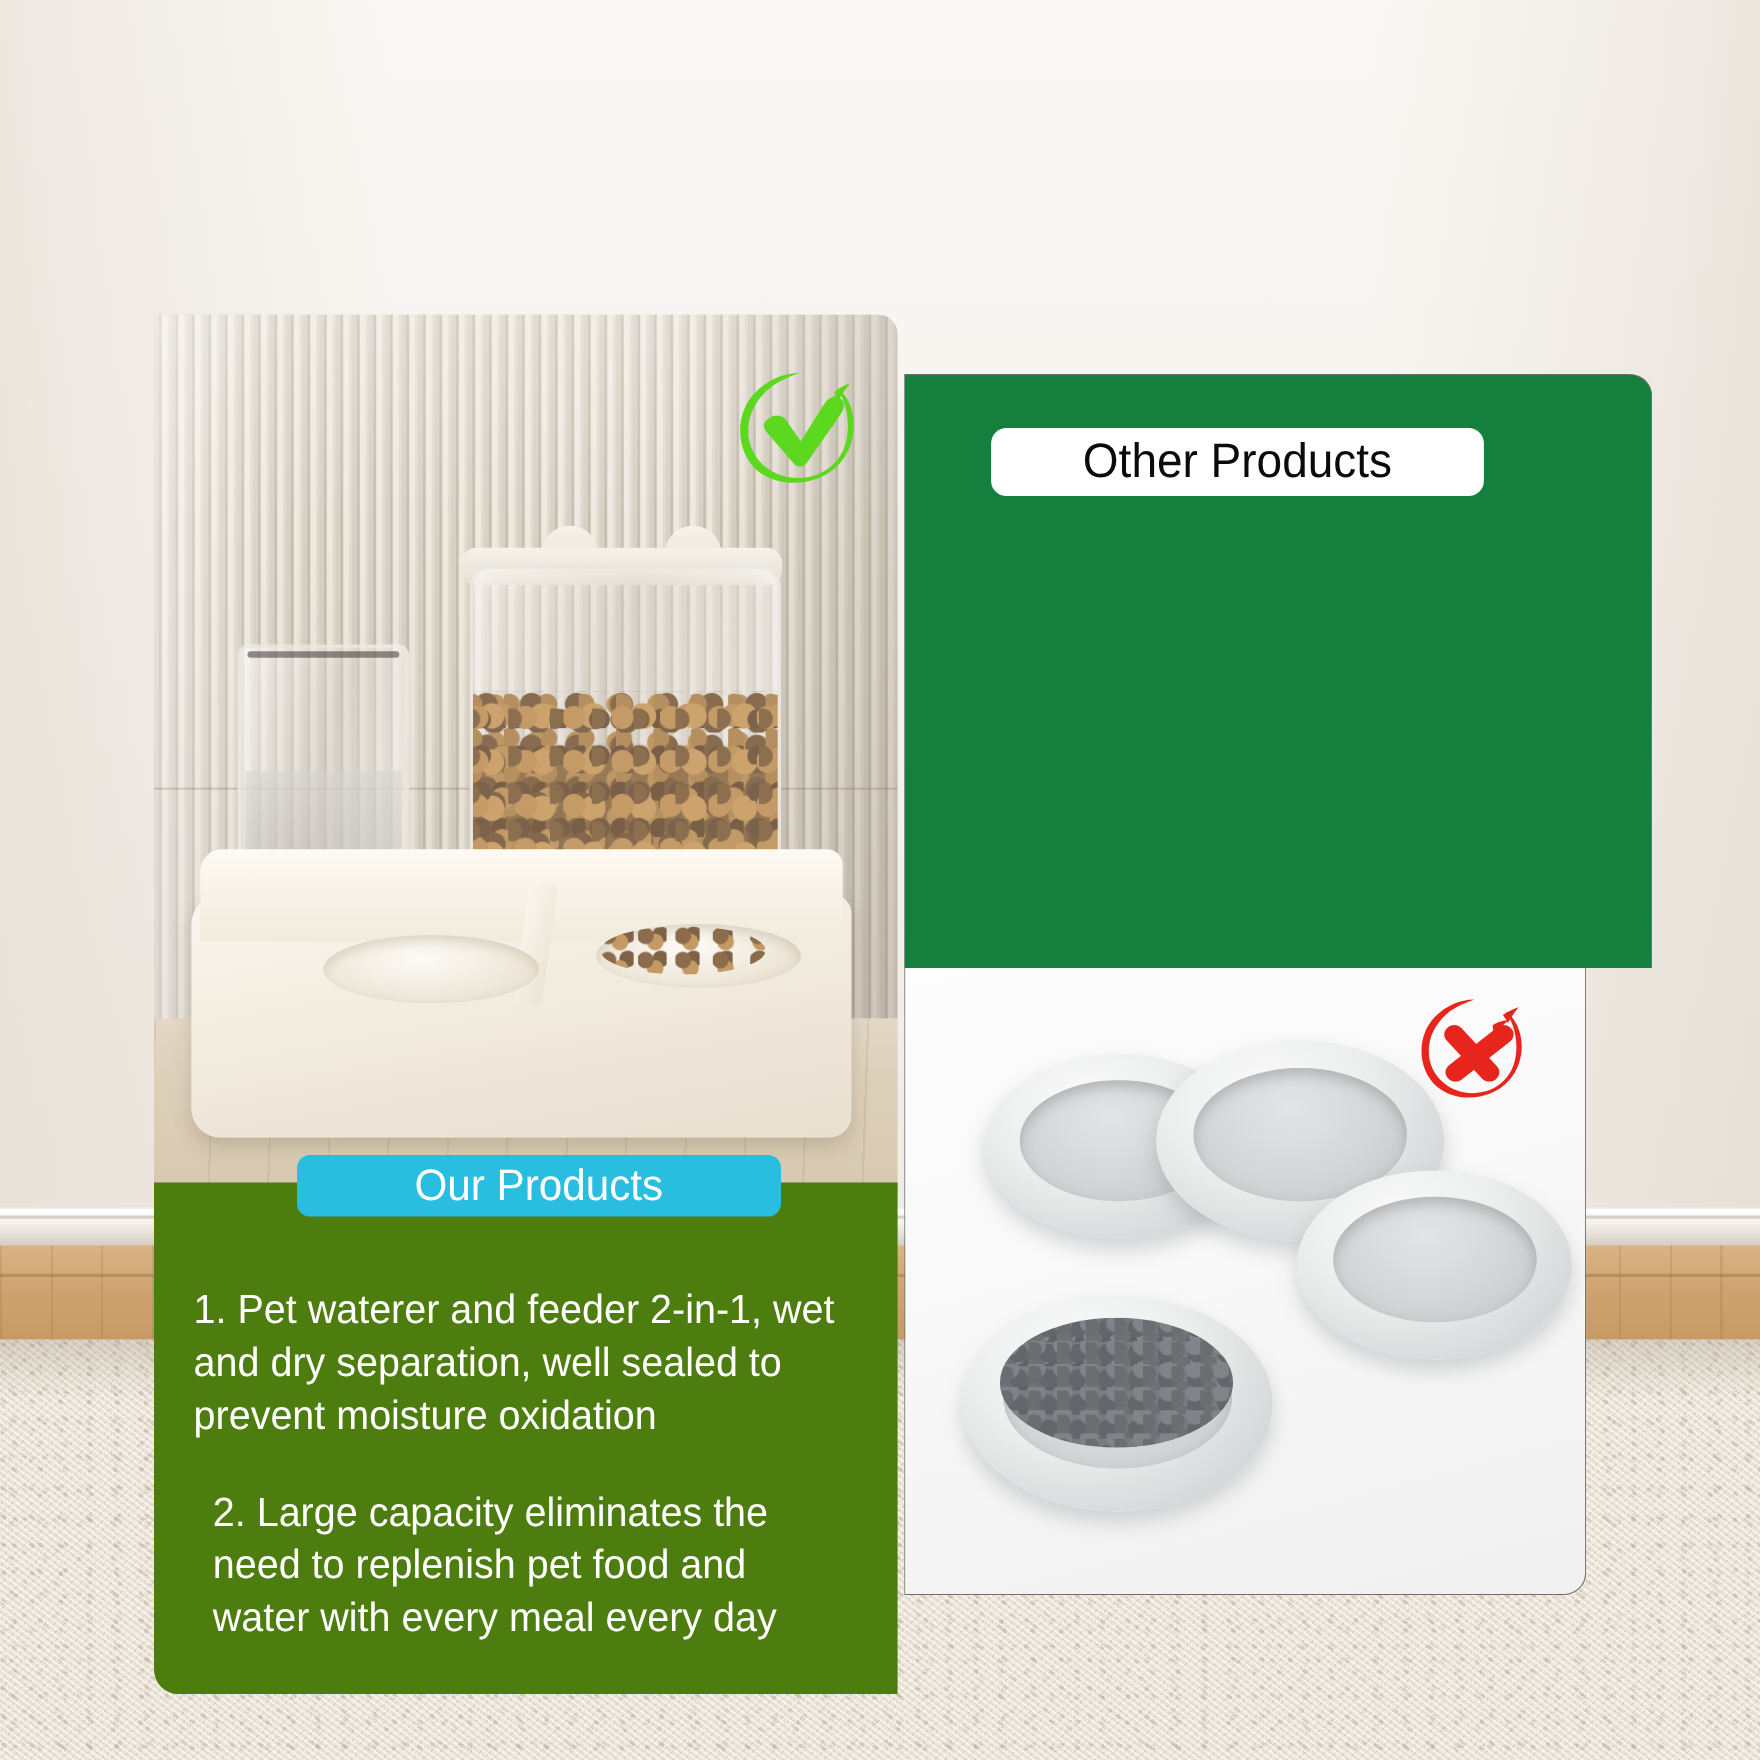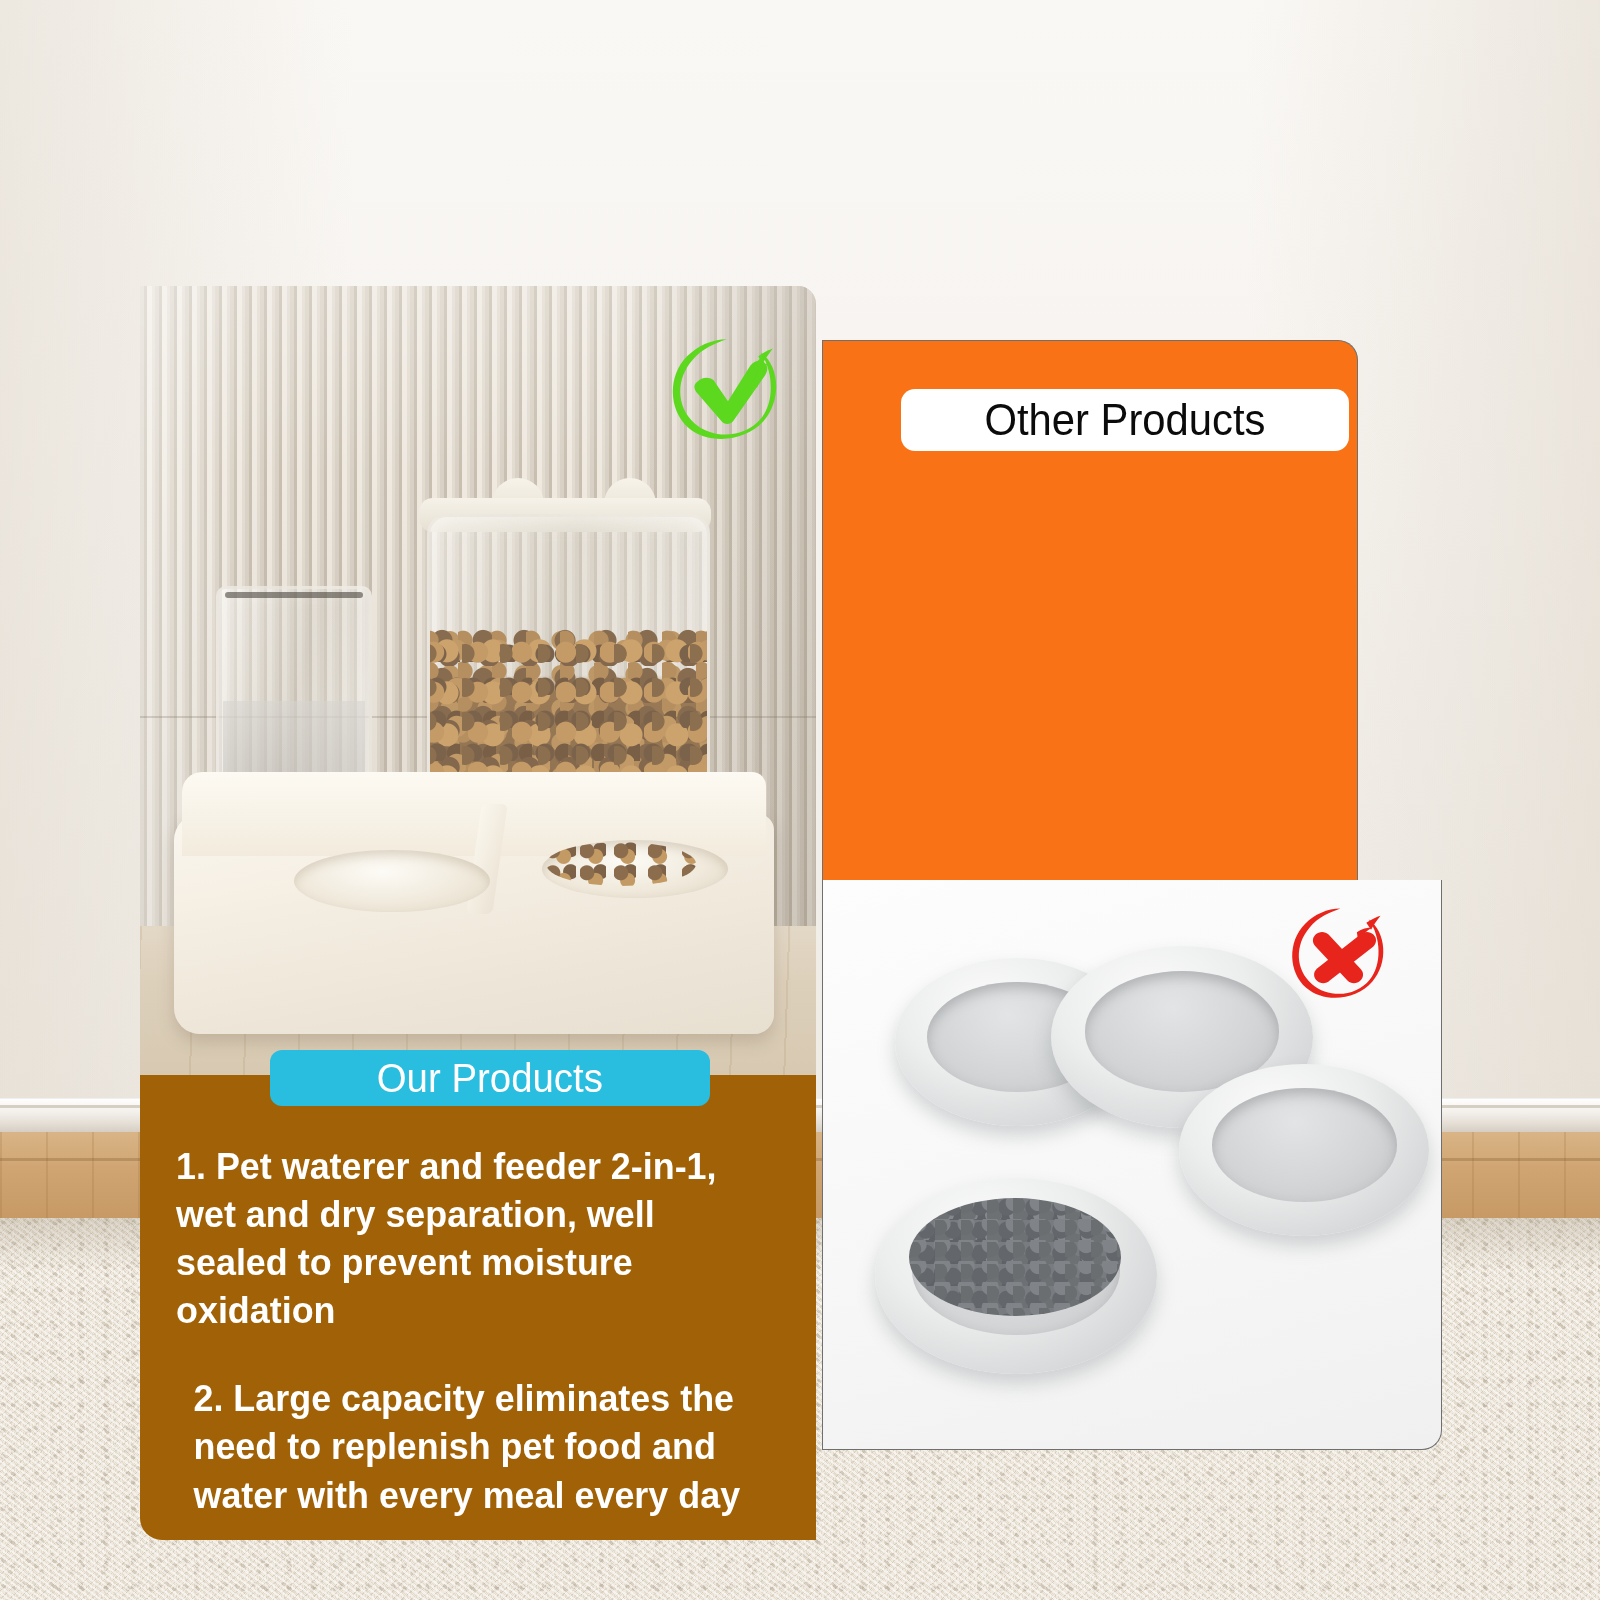--- a/index.html
+++ b/index.html
@@ -217,42 +217,42 @@
     border-radius:6px;background:linear-gradient(100deg,#fbf7ee,#ebe3d4);
     transform:skewX(-8deg);
   }
 
   .check-icon{position:absolute;right:26px;top:40px;width:132px;height:132px;}
   .x-icon{position:absolute;right:44px;top:18px;width:118px;height:118px;}
 
   
   .blue-panel{
     position:absolute;left:0;top:789px;width:676px;height:465px;
-    background:#a16207;border-radius:0 0 0 22px;
+    background:#4d7c0f;border-radius:0 0 0 22px;
   }
   .our-badge{
     position:absolute;left:130px;top:-25px;width:440px;height:56px;
     background:#29bde0;border-radius:12px;
     display:flex;align-items:center;justify-content:center;
   }
   .our-badge span{
     color:#ffffff;font-size:40px;line-height:1;transform:scaleX(.96);
   }
-  .blue-body{position:absolute;left:36px;top:68px;width:612px;font-weight:bold;}
+  .blue-body{position:absolute;left:36px;top:92px;width:612px;}
   .blue-p{
     color:#ffffff;font-size:37px;line-height:1.30;margin:0 0 40px 0;
     transform:scaleX(.97);transform-origin:left center;
   }
   .blue-p.second{padding-left:18px;}
 
   
   .right-col{position:absolute;left:822px;top:340px;width:620px;height:1110px;}
   .gray-panel{
-    position:absolute;left:0;top:0;width:536px;height:540px;
-    background:#f97316;border:1px solid #6f6f6f;border-bottom:none;
+    position:absolute;left:0;top:0;width:680px;height:540px;
+    background:#15803d;border:1px solid #6f6f6f;border-bottom:none;
     border-radius:0 20px 0 0;box-sizing:border-box;
   }
   .other-badge{
     position:absolute;left:78px;top:48px;width:448px;height:62px;
     background:#ffffff;border-radius:14px;
     display:flex;align-items:center;justify-content:center;
   }
   .other-badge span{
     color:#0b0b0b;font-size:44px;line-height:1;transform:scaleX(.95);
   }

